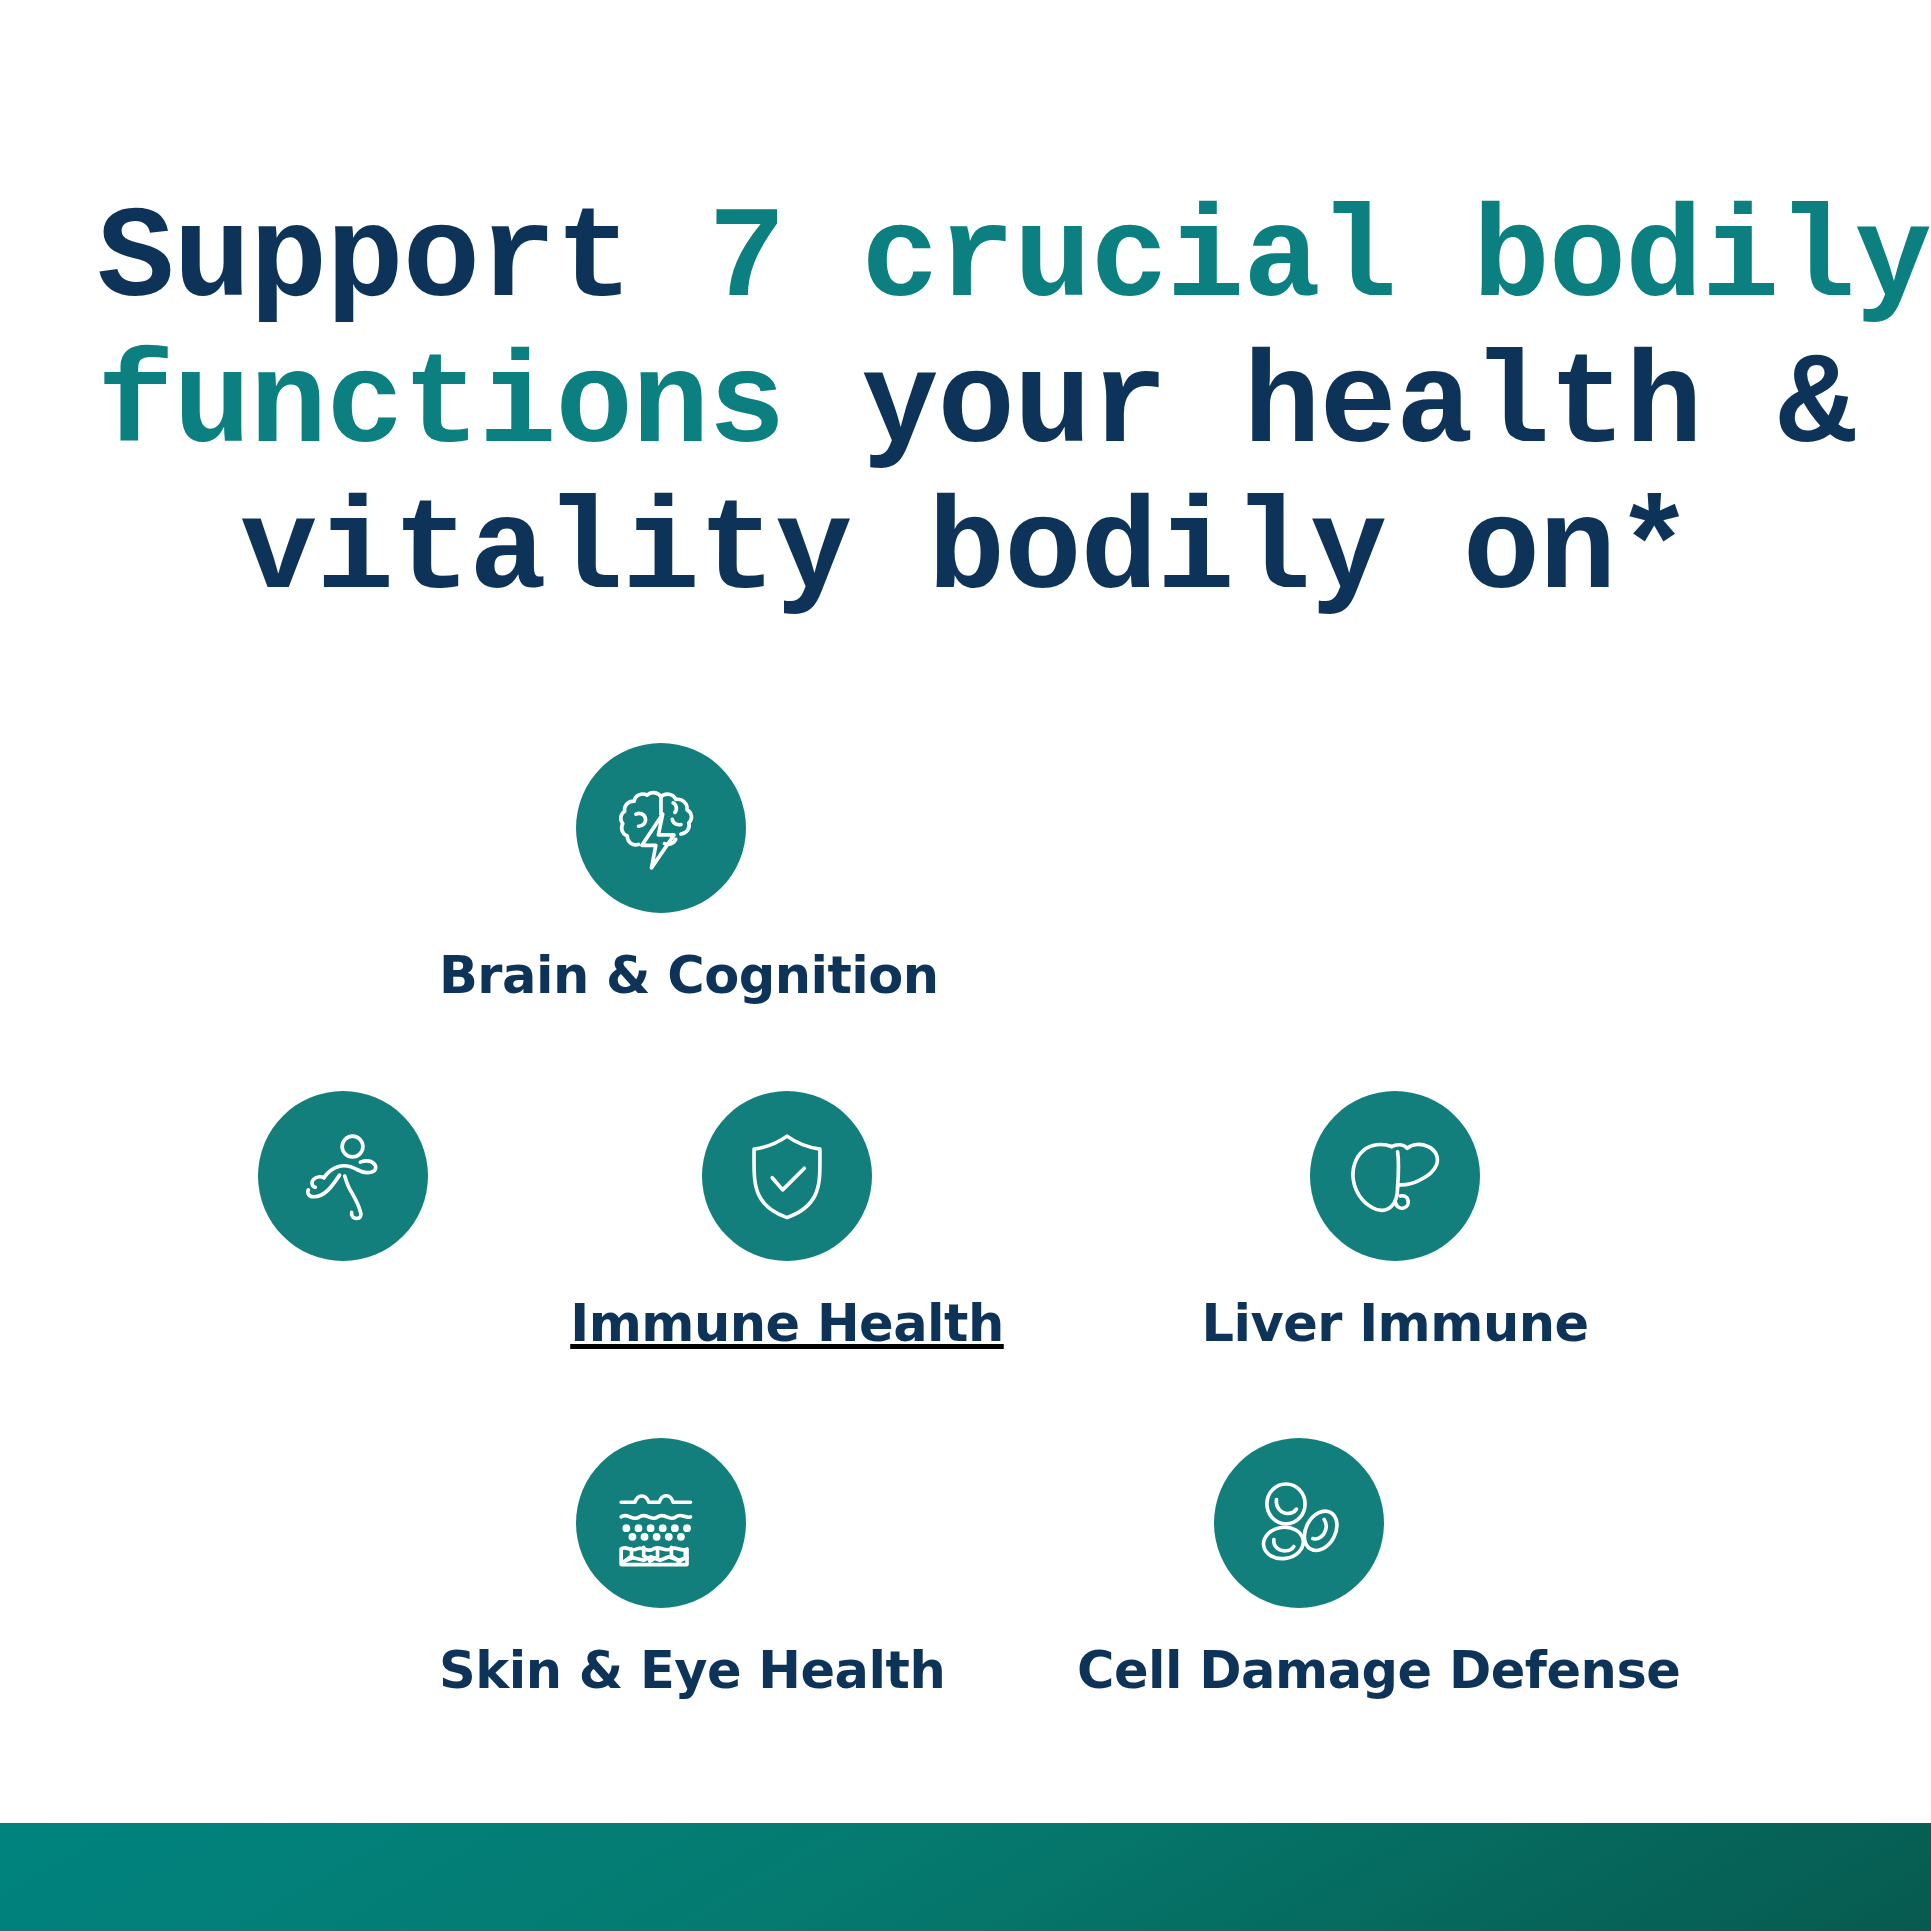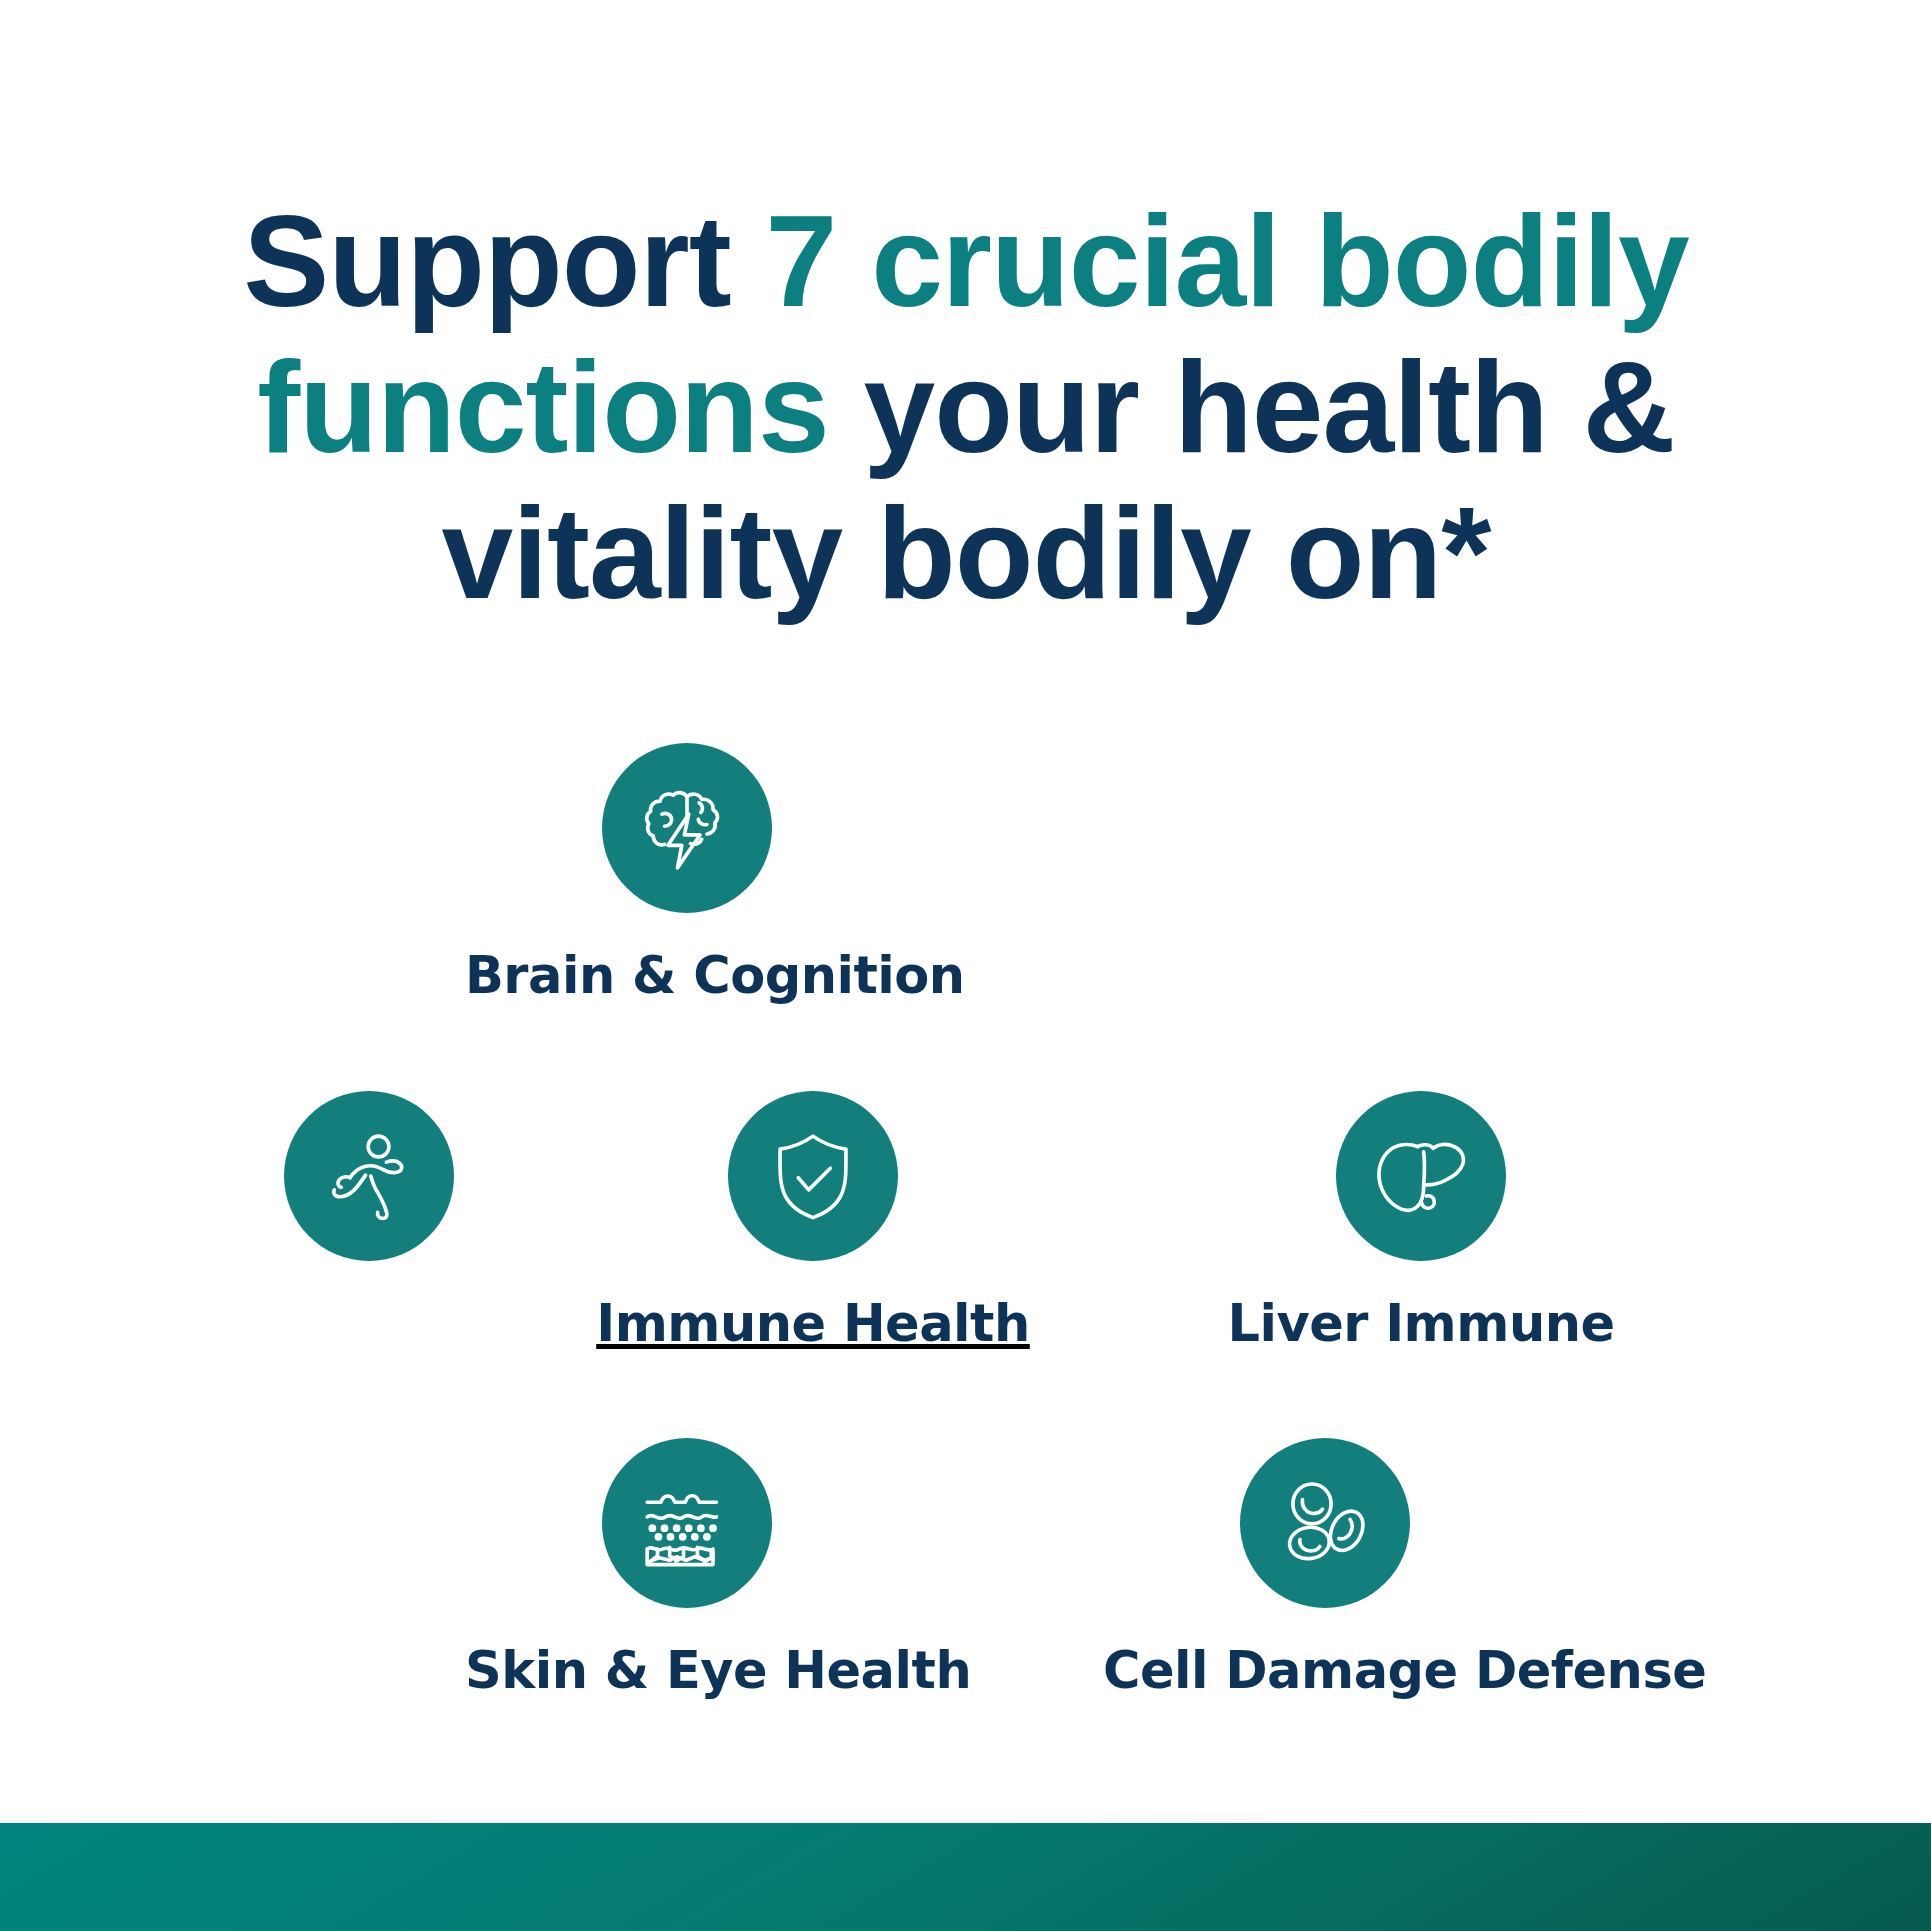--- a/index.html
+++ b/index.html
@@ -18,39 +18,38 @@
     overflow: hidden;
   }
 
   
   .headline {
     position: absolute;
     left: 97px;
     top: 189px;
     width: 1738px;
     text-align: center;
-    font-family: Liberation Sans, sans-serif;
+    font-family: Liberation Mono, monospace;
     font-weight: bold;
     font-size: 129px;
     line-height: 1.13;
     letter-spacing: -1px;
     color: #0E3359;
   }
   .headline .teal { color: #0C8080; }
   .headline .navy { color: #0E3359; }
   .headline-line { display: block; white-space: nowrap; }
 
   
   .benefits {
     position: absolute;
     left: 0;
     top: 743px;
     width: 1662px;
     height: 1023px;
-    margin-left: 26px;
   }
   .benefit {
     position: absolute;
     width: 444px;
     text-align: center;
   }
   .bubble {
     width: 170px;
     height: 170px;
     margin: 0 auto;

